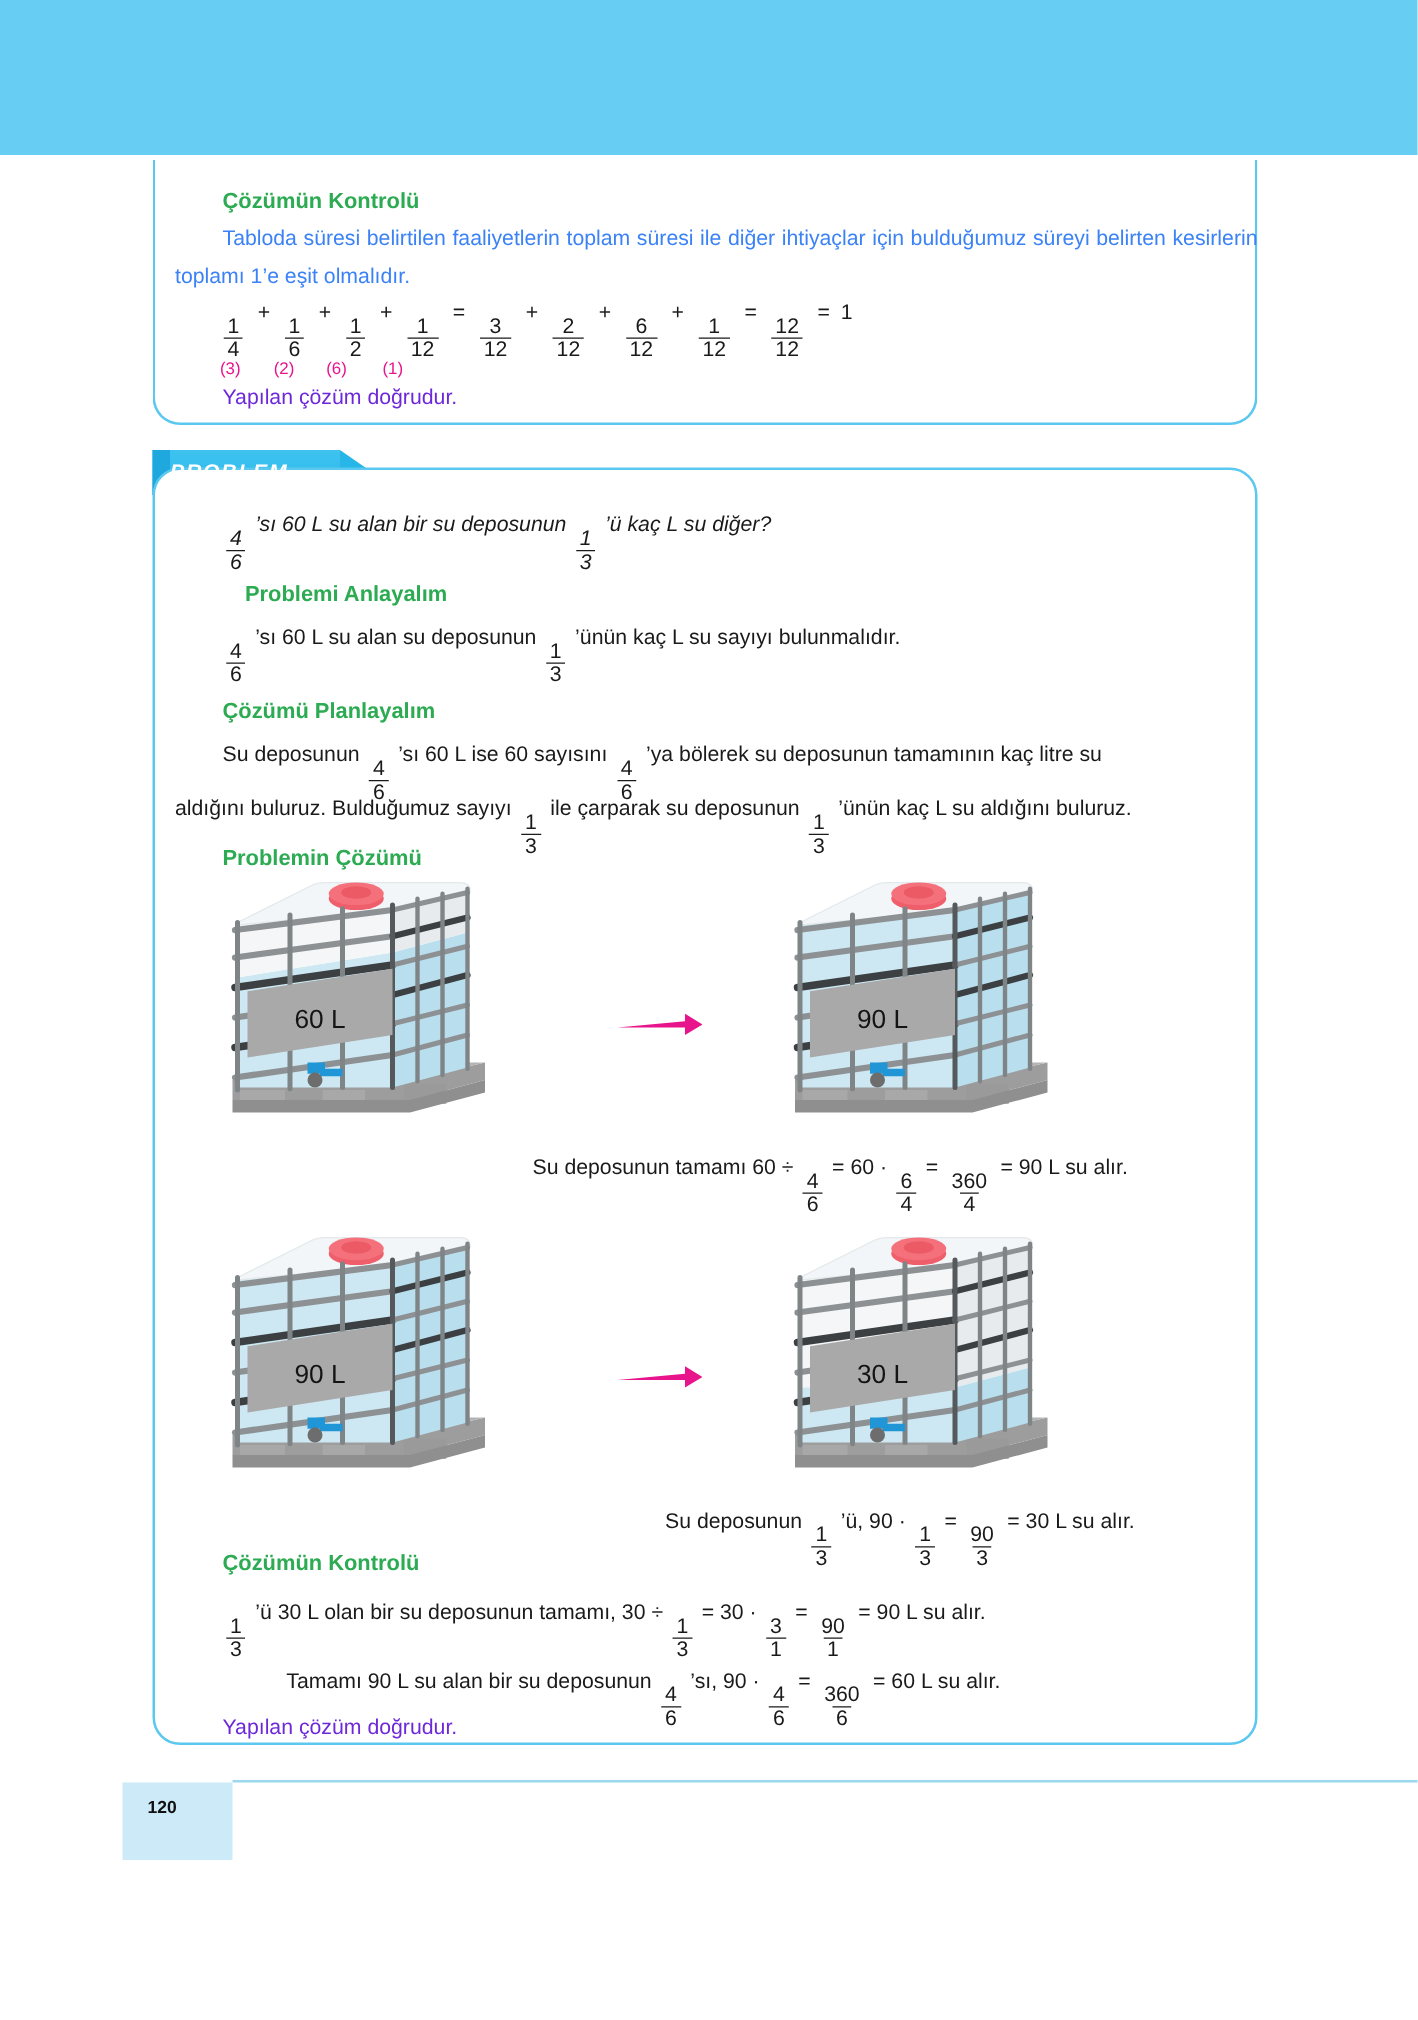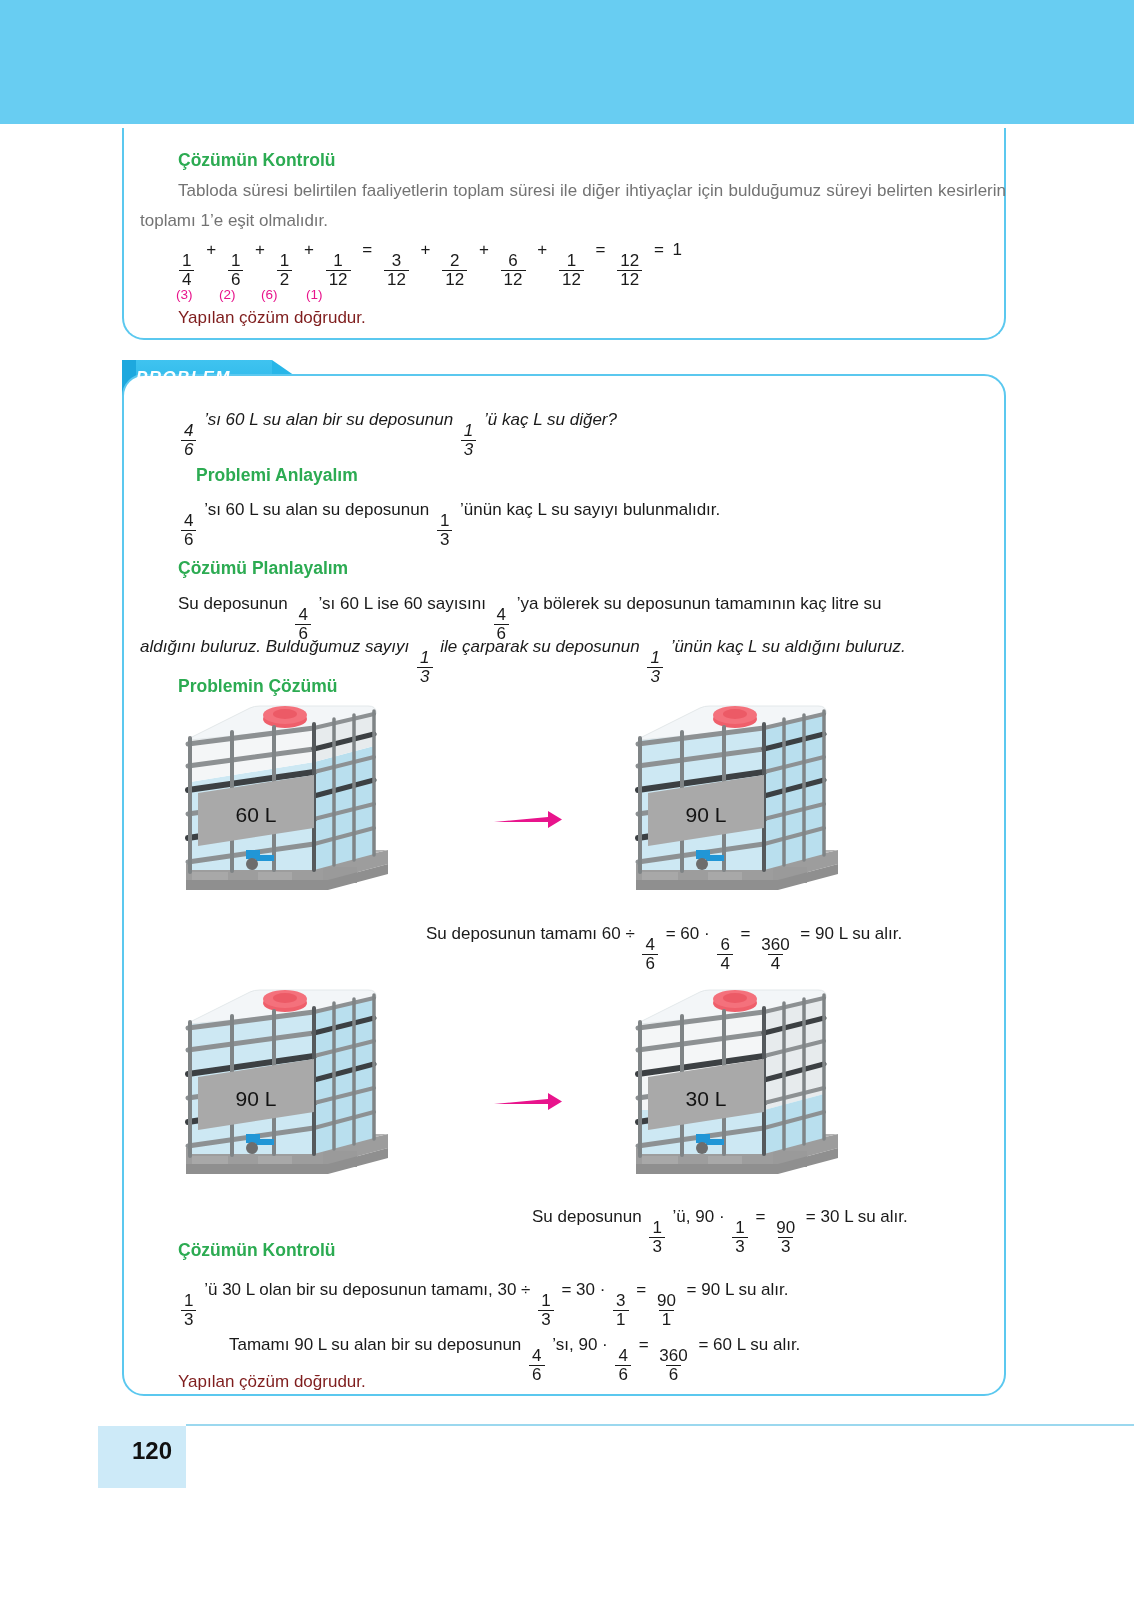--- a/index.html
+++ b/index.html
@@ -54,24 +54,24 @@
     font-size:17px;letter-spacing:1.4px;
     font-family:"Liberation Sans", sans-serif;
   }
 
   
   .h-green{
     color:#2cab52;font-weight:bold;font-size:17.5px;
     position:absolute;
   }
   .para{
-    position:absolute;font-size:17px;line-height:30px;color:#737373;
+    position:absolute;font-size:17px;line-height:30px;color:#3b82f6;
     text-align:justify;
   }
-  .tline{position:absolute;font-size:17px;color:#7f1d1d;white-space:nowrap;}
+  .tline{position:absolute;font-size:17px;color:#6d28d9;white-space:nowrap;}
 
   
   .frac{
     display:inline-flex;flex-direction:column;align-items:center;
     vertical-align:-0.62em;margin:0 3px;line-height:1.0;
   }
   .frac .num{font-size:16px;padding:0 3px;}
   .frac .den{font-size:16px;padding:0 3px;border-top:1.6px solid #1a1a1a;margin-top:1px;}
   .frac.ital .num,.frac.ital .den{font-style:italic;}
   .frac.big .num,.frac.big .den{font-size:17px;}
@@ -91,21 +91,21 @@
   .arrow{position:absolute;}
 
   
   .footer-rule{
     position:absolute;left:186px;top:1424px;width:948px;height:2px;background:#9bd8ef;
   }
   .page-tab{
     position:absolute;left:98px;top:1426px;width:88px;height:62px;background:#cdeaf8;
   }
   .page-num{
-    position:absolute;left:132px;top:1437px;font-size:24px;font-weight:bold;color:#111;
+    position:absolute;left:118px;top:1437px;font-size:14px;font-weight:bold;color:#111;
   }
   .italic{font-style:italic;}
 </style>
 </head>
 <body>
 
 <div class="top-band"></div>
 
 <div class="box" id="box-control"></div>
 
@@ -217,21 +217,21 @@
       <span class="den">6</span>
     </span>
   <span>’sı 60 L ise 60 sayısını</span>
   <span class="frac big">
       <span class="num">4</span>
       <span class="den">6</span>
     </span>
   <span>’ya bölerek su deposunun tamamının kaç litre su</span>
 </div>
 
-<div class="eqrow" style="left:140px;top:637px;font-style:italic;">
+<div class="eqrow" style="left:140px;top:637px;">
   <span>aldığını buluruz. Bulduğumuz sayıyı</span>
   <span class="frac big">
       <span class="num">1</span>
       <span class="den">3</span>
     </span>
   <span>ile çarparak su deposunun</span>
   <span class="frac big">
       <span class="num">1</span>
       <span class="den">3</span>
     </span>

